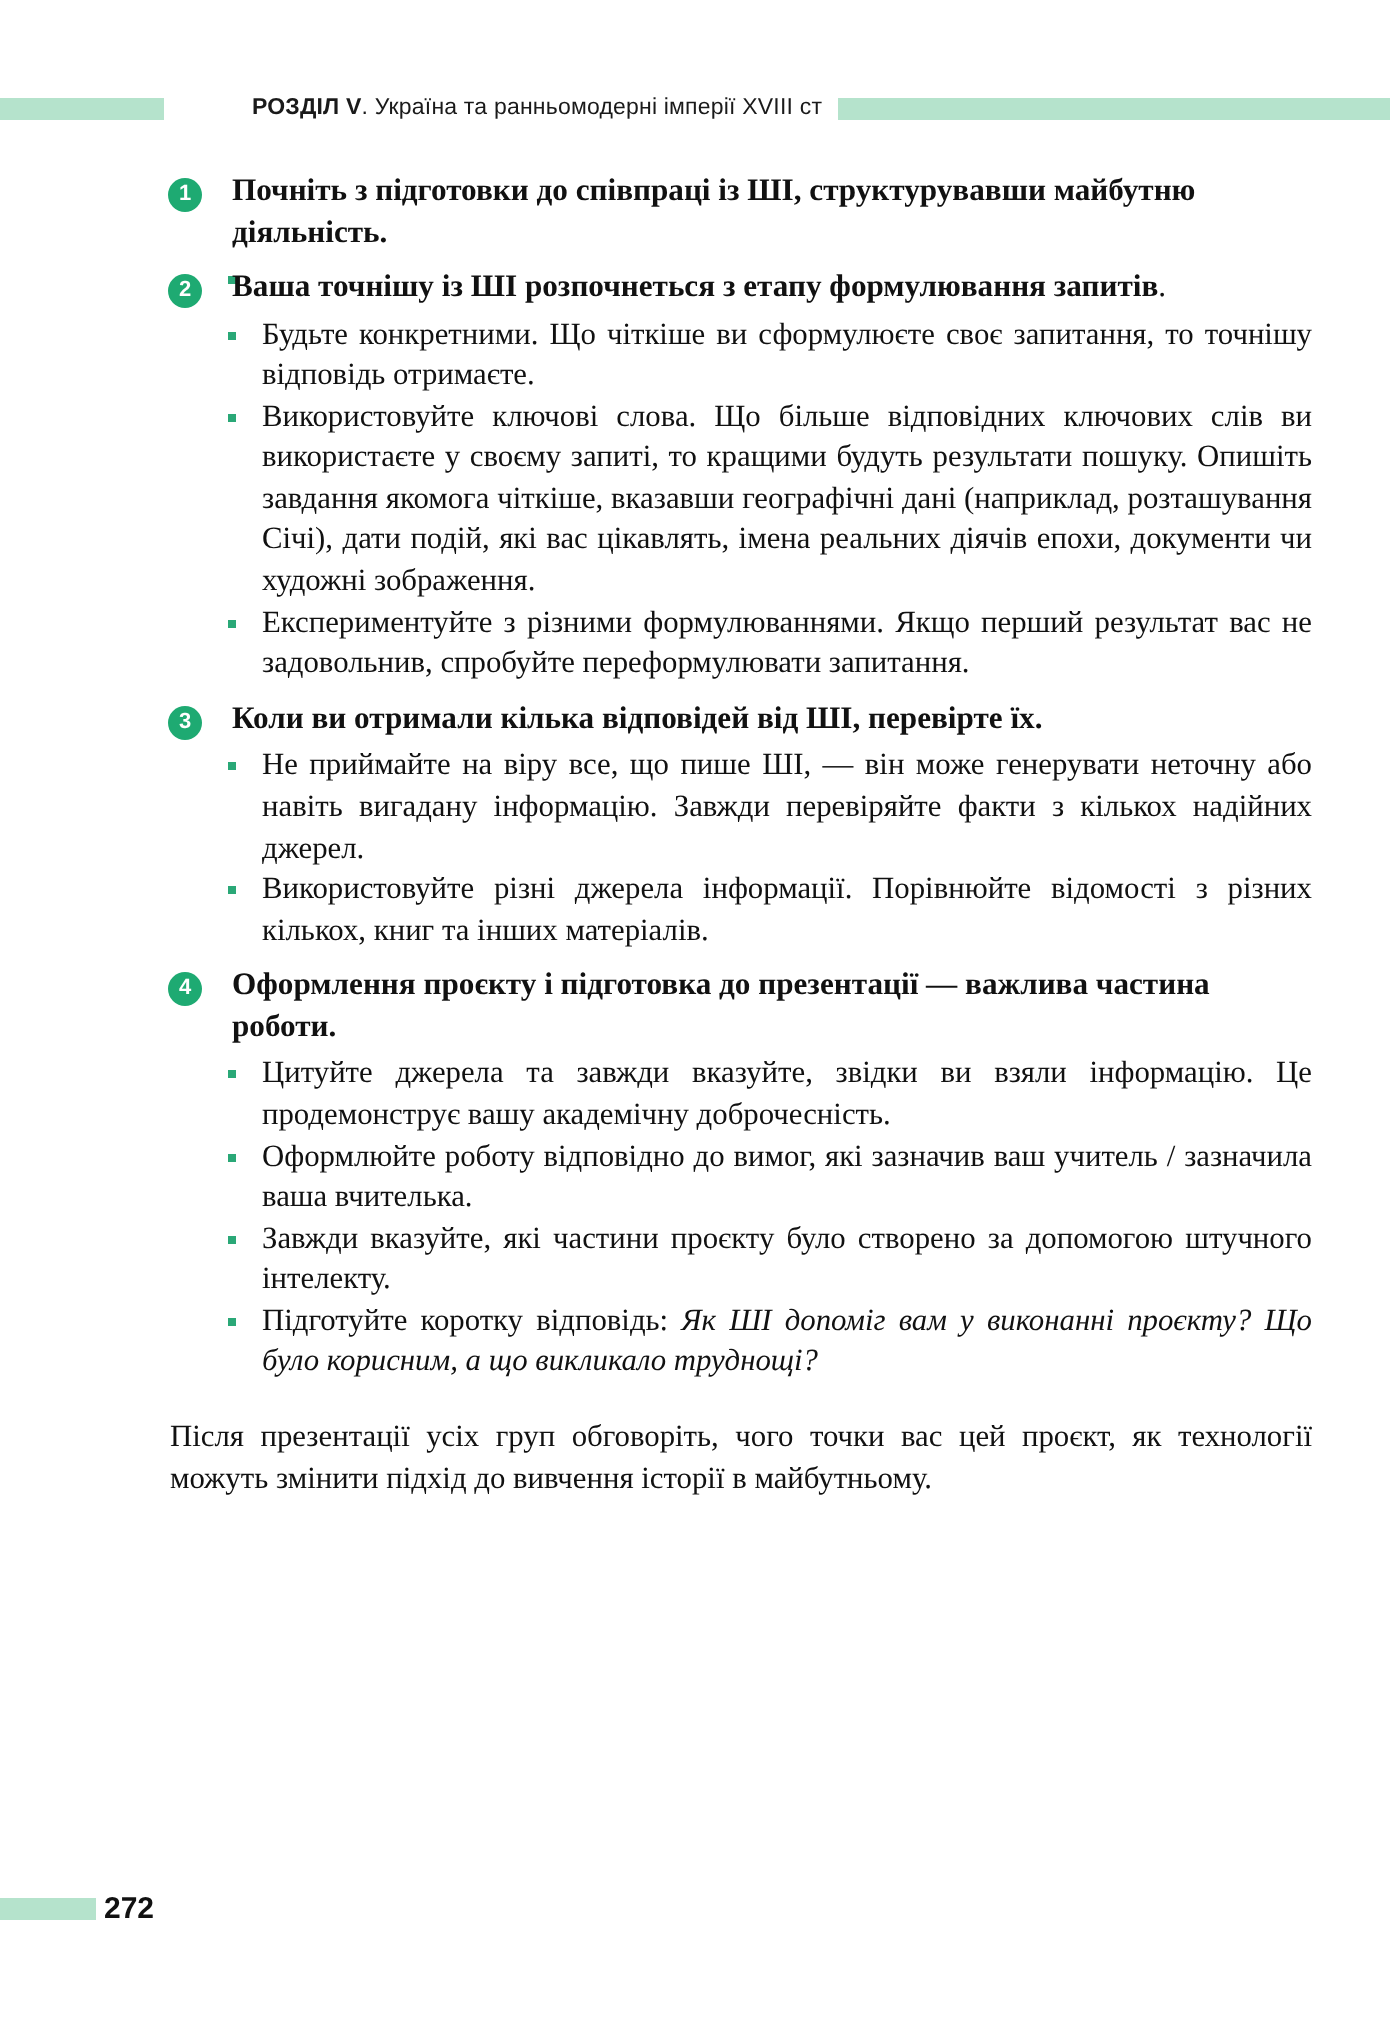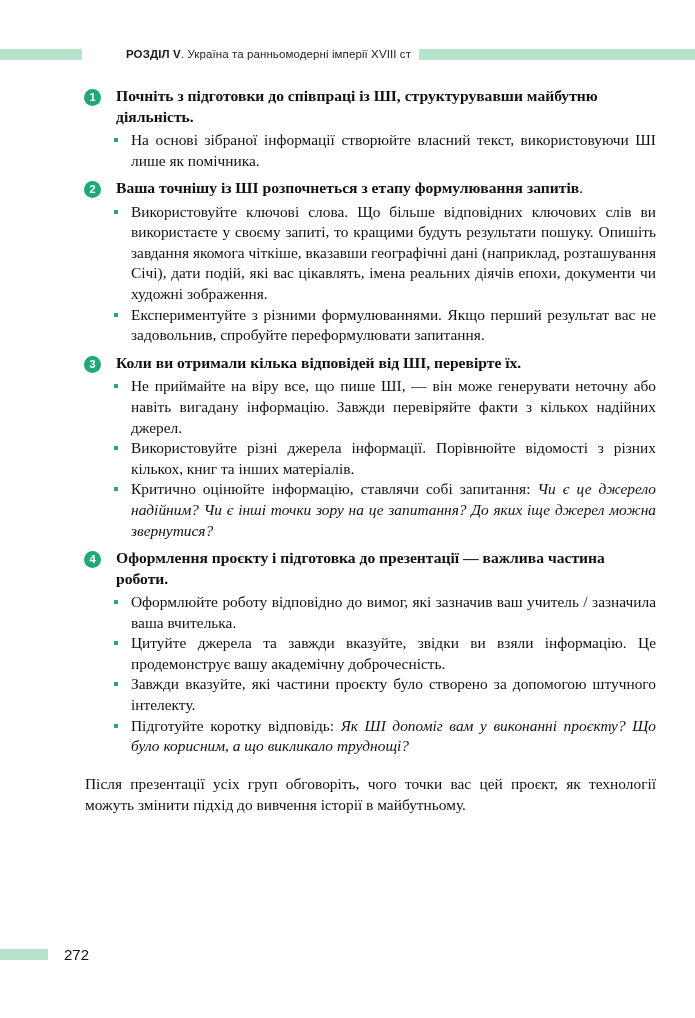--- a/index.html
+++ b/index.html
@@ -140,24 +140,24 @@
     align-items: center;
   }
   .footer-bar {
     height: 11px;
     width: 48px;
     background: #b5e3cc;
     flex: 0 0 auto;
   }
   .folio {
     font-family: "Liberation Sans", "DejaVu Sans", sans-serif;
-    font-weight: normal;
+    font-weight: bold;
     font-size: 15px;
     color: #111111;
-    padding-left: 16px;
+    padding-left: 4px;
   }
 </style>
 </head>
 <body>
 
 <div class="runhead">
   <div class="runhead-bar-left"></div>
   <div class="runhead-text">
     <span class="rh-strong">РОЗДІЛ V</span><span>. Україна та ранньомодерні імперії XVIII ст</span>
   </div>
@@ -165,56 +165,55 @@
 </div>
 
 <div class="content">
 
   <div class="numblock">
     <div class="numblock-head">
       <span class="num-badge">1</span>
       <span>Почніть з підготовки до співпраці із ШІ, структурувавши майбутню діяльність.</span>
     </div>
     <ul class="bullets">
-      <li><span class="bullet-mark"></span><span>На основі зібраної інформації створюйте власний текст, використовуючи ШІ лише як помічника.</span></li>
+      <li><span class="bullet-mark"></span></li>
     </ul>
   </div>
 
   <div class="numblock">
     <div class="numblock-head">
       <span class="num-badge">2</span>
       <span>Ваша точнішу із ШІ розпочнеться з етапу формулювання запитів</span><span class="head-tail">.</span>
     </div>
     <ul class="bullets">
-      <li><span class="bullet-mark"></span></li>
+      <li><span class="bullet-mark"></span><span>Будьте конкретними. Що чіткіше ви сформулюєте своє запитання, то точнішу відповідь отримаєте.</span></li>
       <li><span class="bullet-mark"></span><span>Використовуйте ключові слова. Що більше відповідних ключових слів ви використаєте у своєму запиті, то кращими будуть результати пошуку. Опишіть завдання якомога чіткіше, вказавши географічні дані (наприклад, розташування Січі), дати подій, які вас цікавлять, імена реальних діячів епохи, документи чи художні зображення.</span></li>
       <li><span class="bullet-mark"></span><span>Експериментуйте з різними формулюваннями. Якщо перший результат вас не задовольнив, спробуйте переформулювати запитання.</span></li>
     </ul>
   </div>
 
   <div class="numblock">
     <div class="numblock-head">
       <span class="num-badge">3</span>
       <span>Коли ви отримали кілька відповідей від ШІ, перевірте їх.</span>
     </div>
     <ul class="bullets">
       <li><span class="bullet-mark"></span><span>Не приймайте на віру все, що пише ШІ, — він може генерувати неточну або навіть вигадану інформацію. Завжди перевіряйте факти з кількох надійних джерел.</span></li>
       <li><span class="bullet-mark"></span><span>Використовуйте різні джерела інформації. Порівнюйте відомості з різних кількох, книг та інших матеріалів.</span></li>
-      <li><span class="bullet-mark"></span><span>Критично оцінюйте інформацію, ставлячи собі запитання: </span><span class="ital">Чи є це джерело надійним? Чи є інші точки зору на це запитання? До яких іще джерел можна звернутися?</span></li>
     </ul>
   </div>
 
   <div class="numblock">
     <div class="numblock-head">
       <span class="num-badge">4</span>
       <span>Оформлення проєкту і підготовка до презентації — важлива частина роботи.</span>
     </div>
     <ul class="bullets">
+      <li><span class="bullet-mark"></span><span>Цитуйте джерела та завжди вказуйте, звідки ви взяли інформацію. Це продемонструє вашу академічну доброчесність.</span></li>
       <li><span class="bullet-mark"></span><span>Оформлюйте роботу відповідно до вимог, які зазначив ваш учитель / зазначила ваша вчителька.</span></li>
-      <li><span class="bullet-mark"></span><span>Цитуйте джерела та завжди вказуйте, звідки ви взяли інформацію. Це продемонструє вашу академічну доброчесність.</span></li>
       <li><span class="bullet-mark"></span><span>Завжди вказуйте, які частини проєкту було створено за допомогою штучного інтелекту.</span></li>
       <li><span class="bullet-mark"></span><span>Підготуйте коротку відповідь: </span><span class="ital">Як ШІ допоміг вам у виконанні проєкту? Що було корисним, а що викликало труднощі?</span></li>
     </ul>
   </div>
 
   <p class="closing">Після презентації усіх груп обговоріть, чого точки вас цей проєкт, як технології можуть змінити підхід до вивчення історії в майбутньому.</p>
 
 </div>
 
 <div class="footer">

